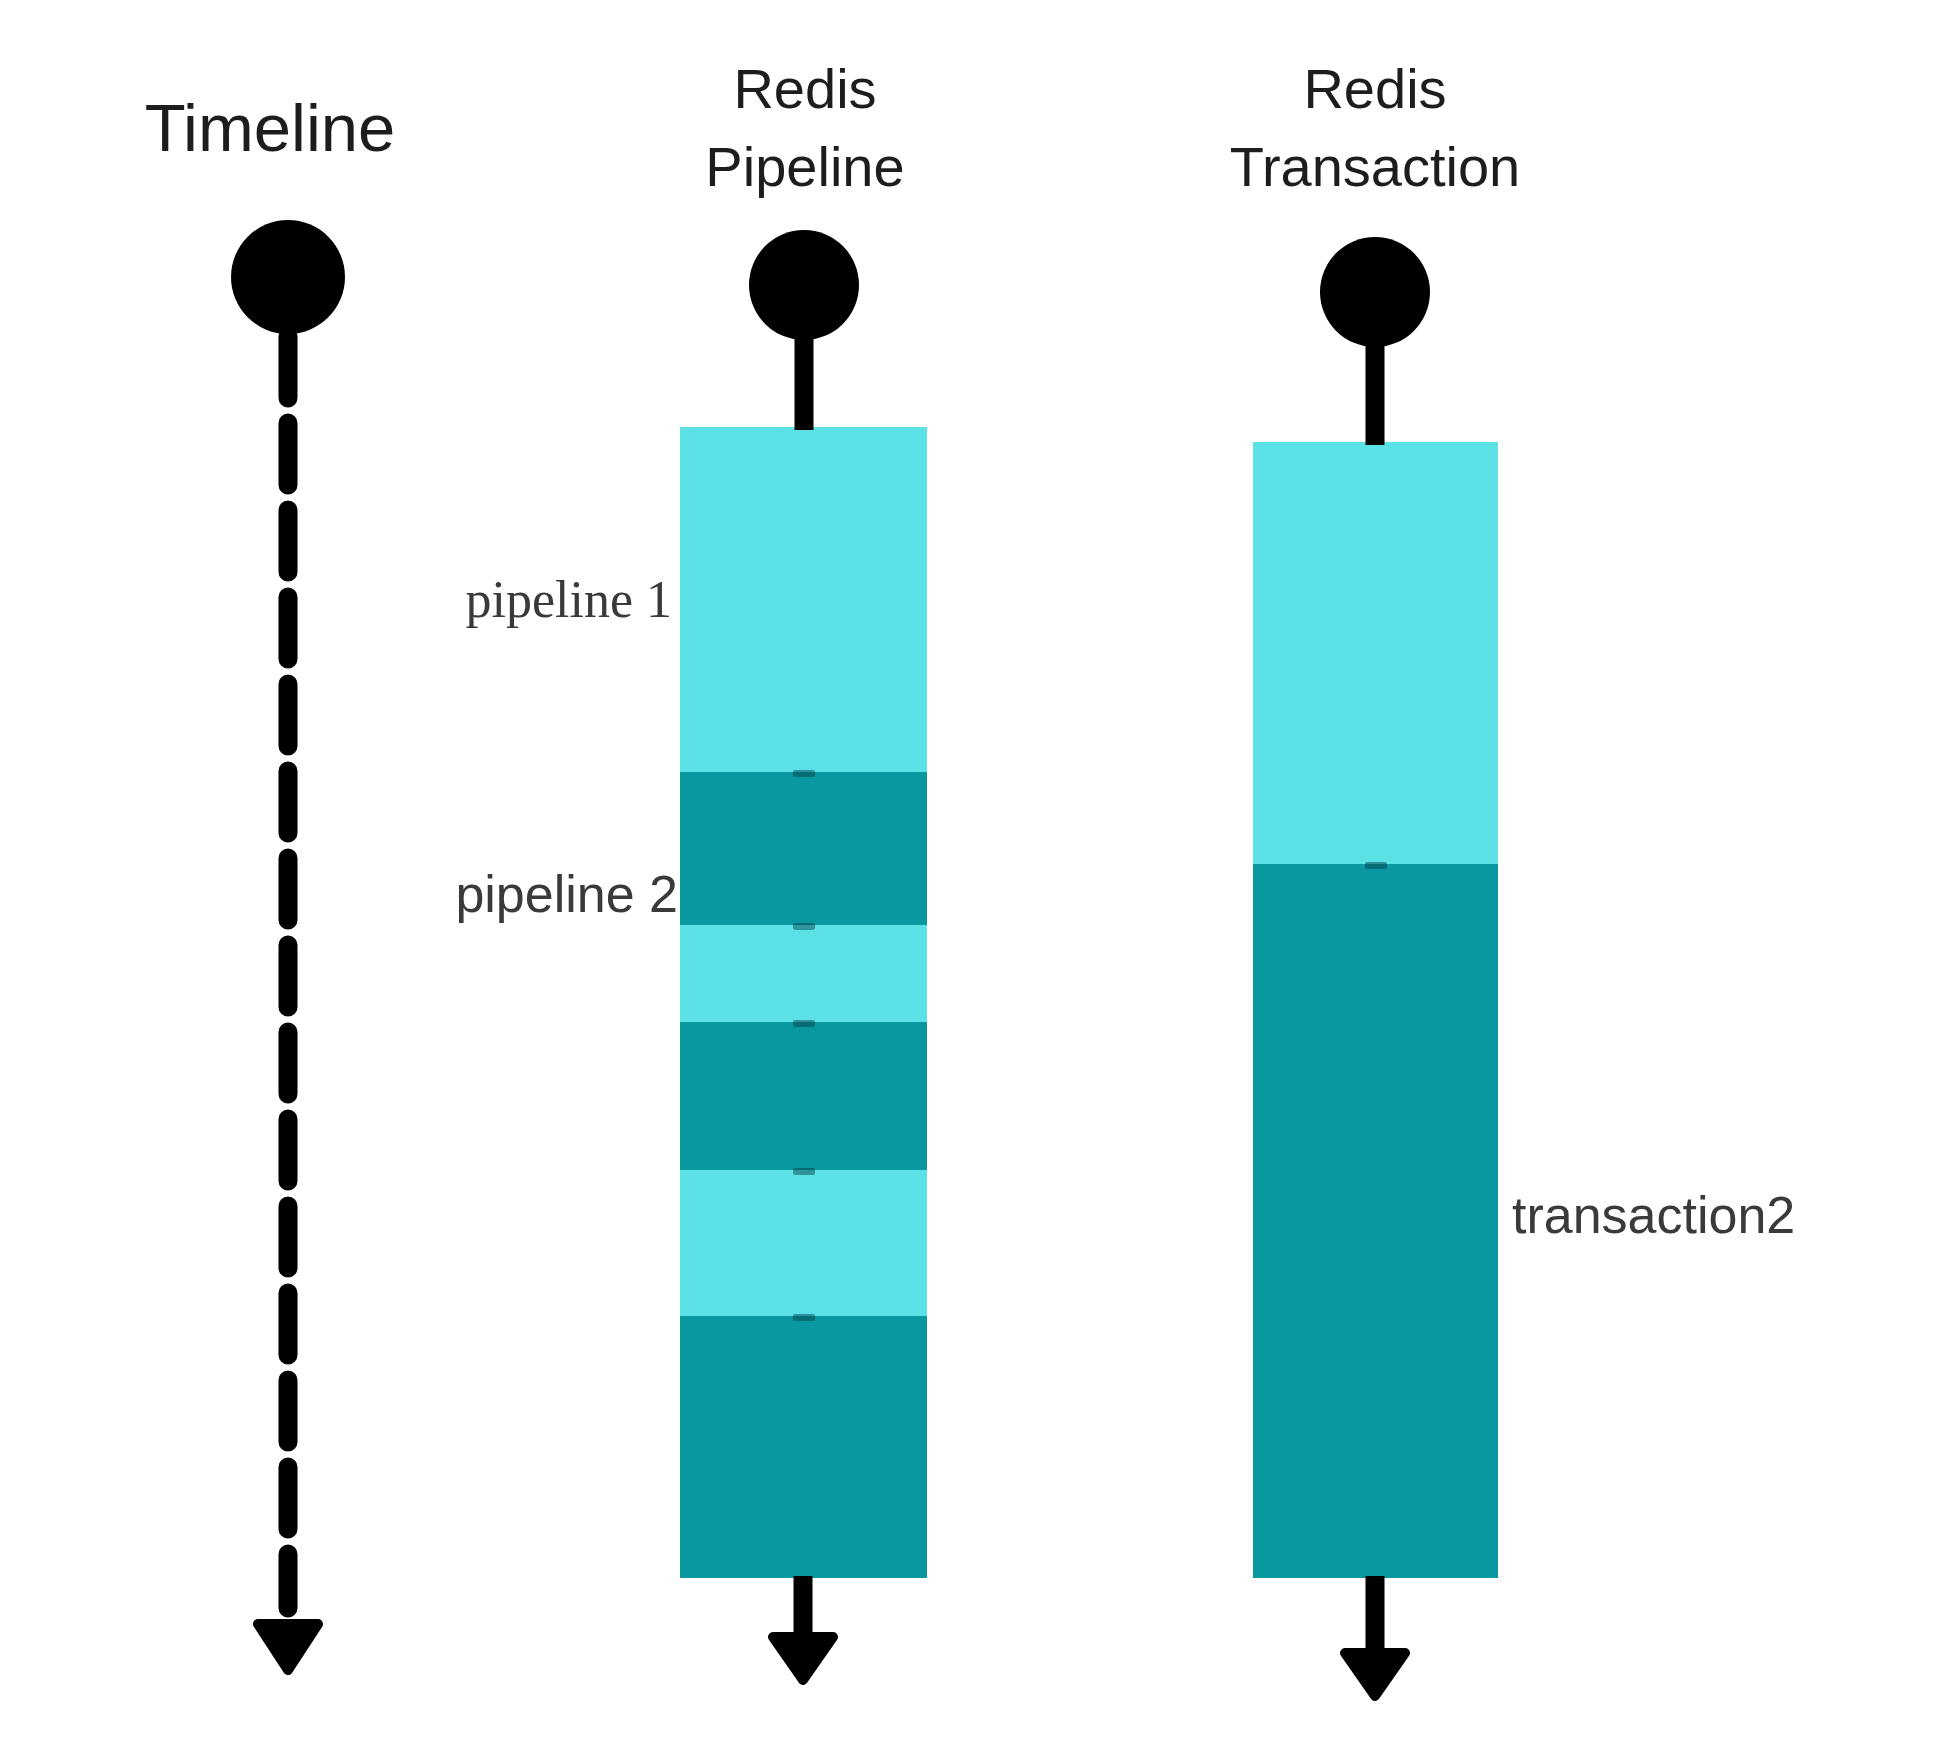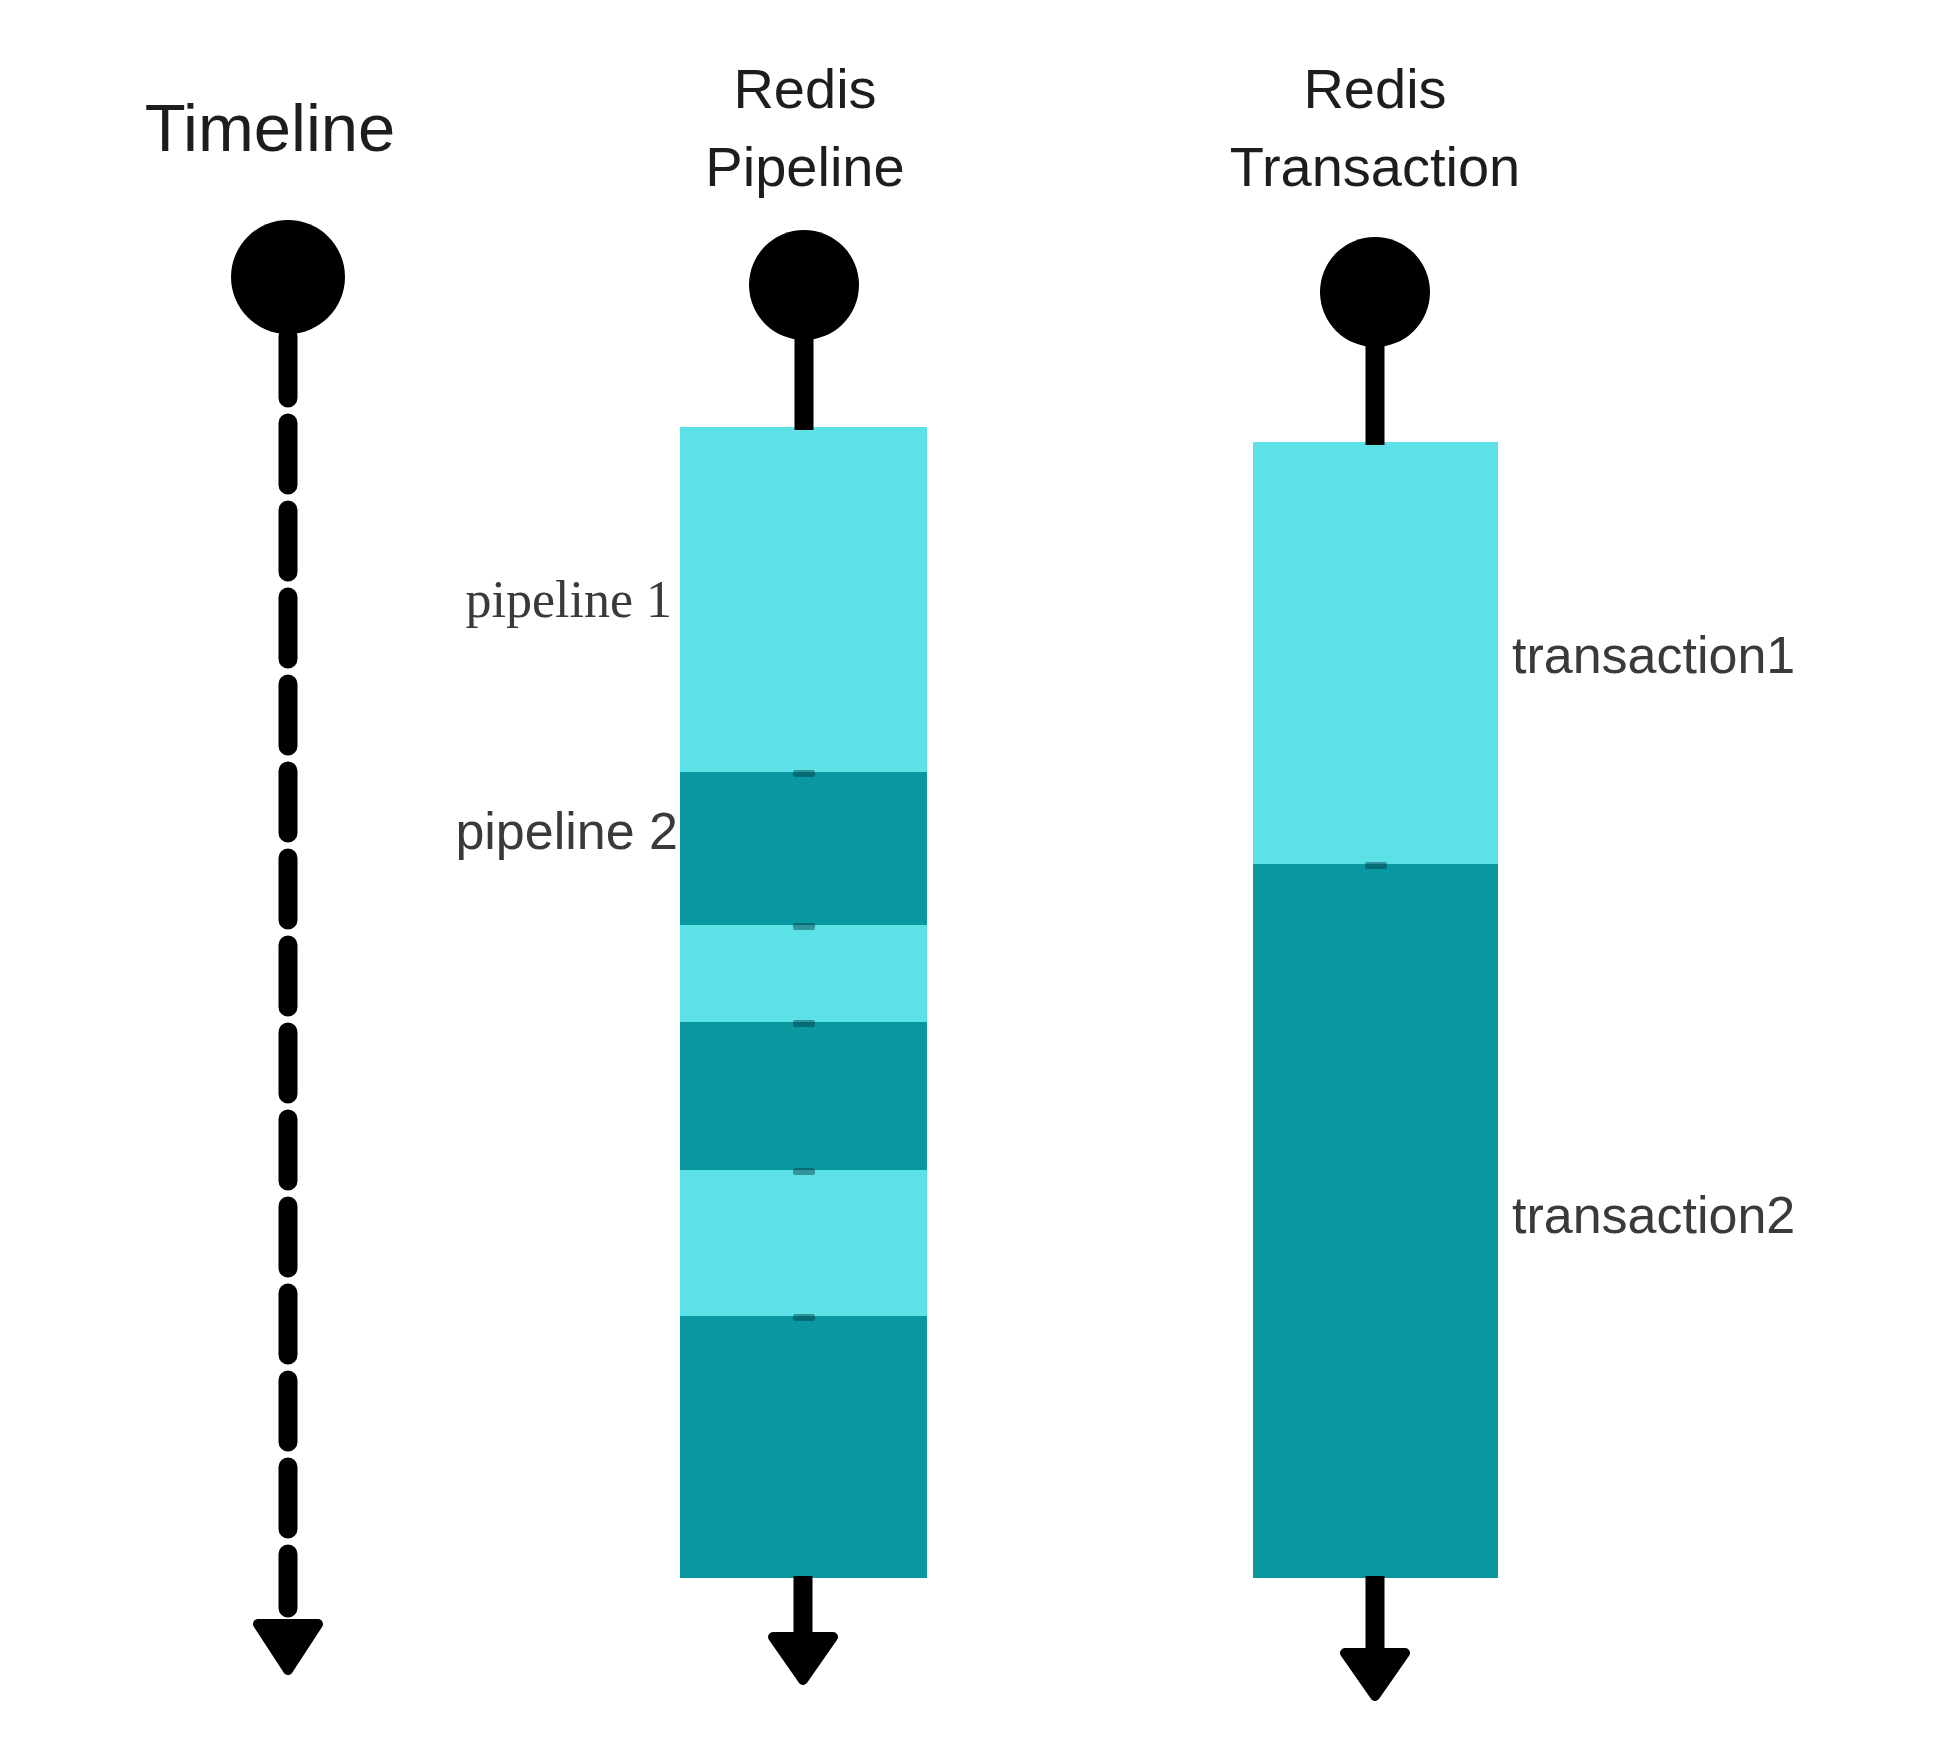--- a/index.html
+++ b/index.html
@@ -37,21 +37,21 @@
     width:22px;height:7px;border-radius:2px;
     background:var(--tick,rgba(0,55,64,0.45));
   }
   .seg-label{
     position:absolute;z-index:2;
     color:var(--label,#3a3a3a);
     font-size:52px;line-height:62px;height:62px;
     white-space:nowrap;
   }
   .lbl-pipeline-1{right:1270px;top:569px;text-align:right;font-family:Liberation Serif, serif;}
-  .lbl-pipeline-2{right:1264px;top:800px;text-align:left;}
+  .lbl-pipeline-2{right:1264px;top:863px;text-align:left;}
   .lbl-transaction-1{left:1512px;top:624px;text-align:left;}
   .lbl-transaction-2{left:1512px;top:1184px;text-align:right;}
 </style>
 </head>
 <body>
 
 <div class="canvas">
 
   <svg class="overlay" viewBox="0 0 1942 1756">
 
@@ -101,17 +101,16 @@
       <div class="band" style="height: 422px; background: rgb(92, 225, 230);"></div>
       <div class="band" style="height: 714px; background: rgb(10, 152, 160);">
         <div class="seam-tick"></div>
       </div>
     </div>
 
   <div class="seg-label lbl-pipeline-1">pipeline 1</div>
 
   <div class="seg-label lbl-pipeline-2">pipeline 2</div>
 
-  <div class="seg-label lbl-transaction-1">transaction1</div>
 
   <div class="seg-label lbl-transaction-2">transaction2</div>
 
 </div>
 
 </body></html>

